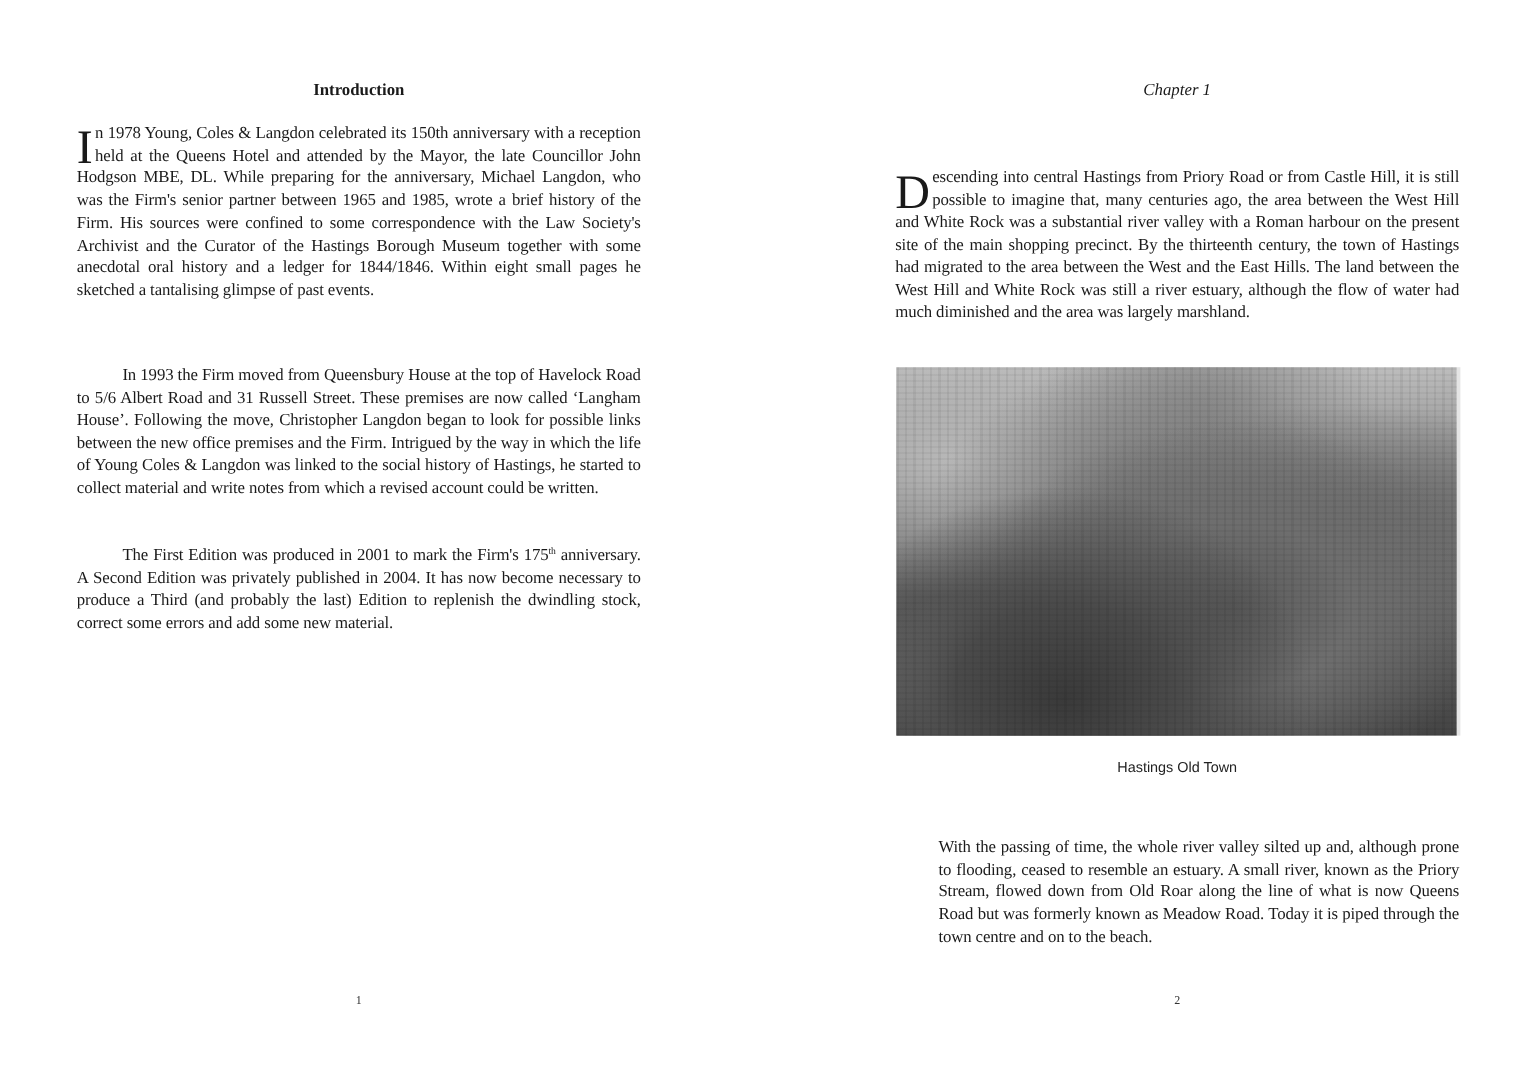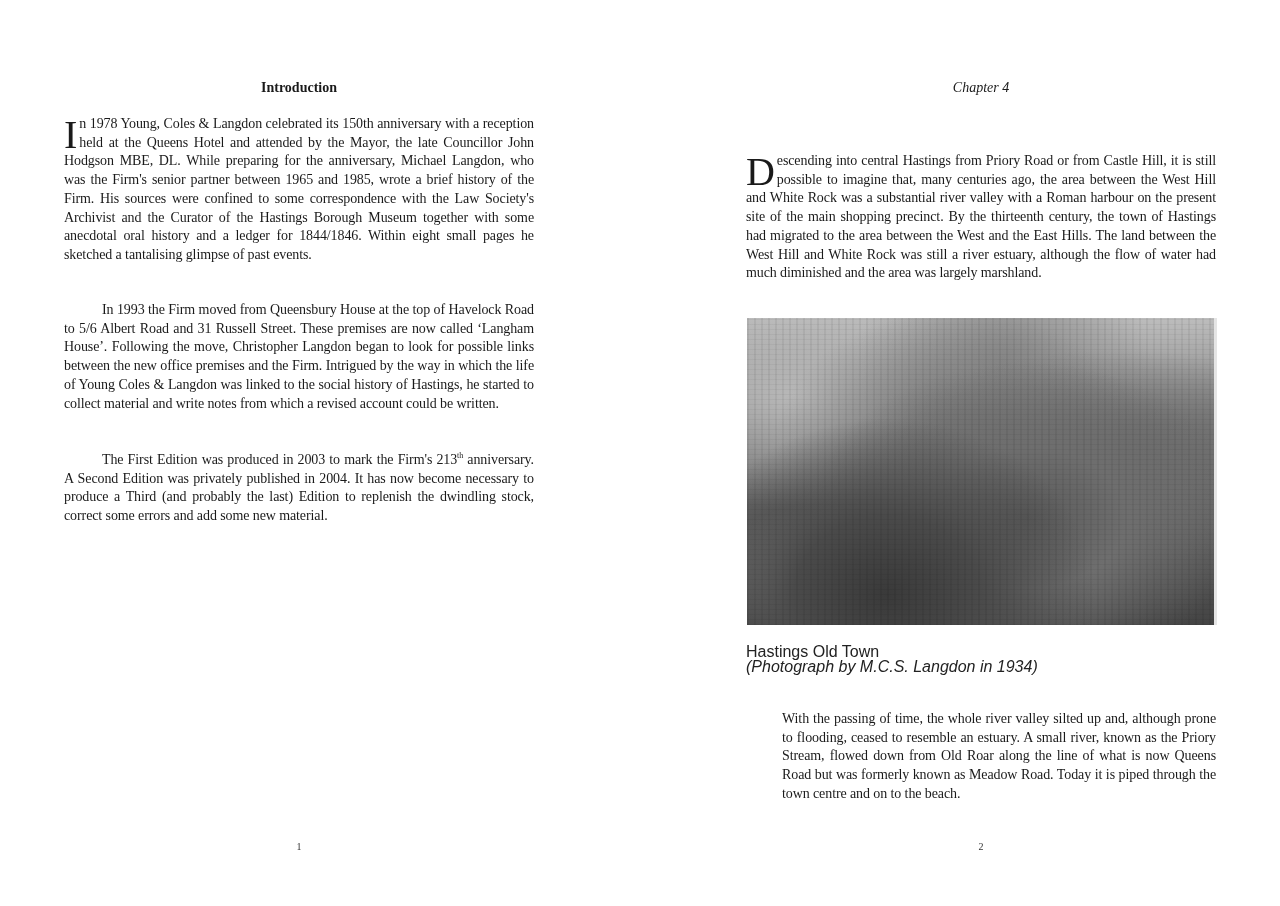--- a/index.html
+++ b/index.html
@@ -1,73 +1,72 @@
 <!DOCTYPE html>
 <html><head>
 <meta charset="utf-8">
 <style>
   html, body { margin: 0; padding: 0; background: #ffffff; }
   body { width: 1280px; height: 906px; position: relative; overflow: hidden;
          font-family: "Liberation Serif", "DejaVu Serif", serif; color: #1a1a1a; }
-  .page { position: absolute; top: 12px; height: 794px; }
+  .page { position: absolute; top: 0; height: 794px; }
   .page.left { left: 64px; width: 470px; }
   .page.right { left: 746px; width: 470px; }
   .heading { text-align: center; font-weight: bold; font-size: 14px; line-height: 18px; position: absolute; left: 0; right: 0; }
   .chapter { text-align: center; font-style: italic; font-size: 14px; line-height: 18px; position: absolute; left: 0; right: 0; }
   p.body { margin: 0; position: absolute; left: 0; right: 0; font-size: 14px; line-height: 18.7px;
            text-align: justify; text-align-last: left; letter-spacing: -0.1px; }
-  p.indent { text-indent: 38px; }
+  p.indent { text-indent: 38px; margin-top: 16px; }
   .dropcap { float: left; font-size: 40px; line-height: 32px; margin: 4px 2px 0 0; padding: 0; }
   sup { font-size: 8px; line-height: 0; vertical-align: super; }
   .photo { position: absolute; left: 1px; top: 306px; width: 467px; height: 307px;
            background:
              radial-gradient(ellipse at 30% 90%, #3a3a3a 0%, #4a4a4a 20%, transparent 45%),
              radial-gradient(ellipse at 15% 85%, #9a9a9a 0%, transparent 20%),
              radial-gradient(ellipse at 60% 65%, #5a5a5a 0%, #6e6e6e 25%, transparent 55%),
              radial-gradient(ellipse at 80% 45%, #6a6a6a 0%, transparent 45%),
              radial-gradient(ellipse at 45% 40%, #7a7a7a 0%, transparent 50%),
              radial-gradient(ellipse at 55% 15%, #8a8a8a 0%, transparent 40%),
              radial-gradient(ellipse at 10% 25%, #b8b8b8 0%, transparent 35%),
              linear-gradient(180deg, #bdbdbd 0%, #a8a8a8 12%, #7e7e7e 35%, #666 60%, #555 80%, #444 100%);
            border-right: 3px solid #e5e5e5; }
   .photo .grain { position: absolute; inset: 0;
            background-image:
              repeating-linear-gradient(90deg, rgba(0,0,0,0.08) 0 2px, transparent 2px 7px),
              repeating-linear-gradient(0deg, rgba(0,0,0,0.06) 0 1px, transparent 1px 5px);
            opacity: 0.7; }
-  .caption { position: absolute; left: 0; right: 0; 
-             font-family: "Liberation Sans", "DejaVu Sans", sans-serif; font-size: 16px; line-height: 15px; color: #222; }
+  .caption { position: absolute; left: 0; right: 0; text-align: center;
+             font-family: "Liberation Sans", "DejaVu Sans", sans-serif; font-size: 12px; line-height: 15px; color: #222; }
   .caption .italic { font-style: italic; }
   .pagenum { position: absolute; left: 0; right: 0; text-align: center; font-size: 10px; color: #333; top: 829px; }
 </style>
 </head>
 <body>
 
 <div class="page left">
   <div class="heading" style="top:67px;">Introduction</div>
 
   <p class="body" style="top:103px;"><span class="dropcap">I</span><span>n 1978 Young, Coles &amp; Langdon celebrated its 150th anniversary with a reception held at the Queens Hotel and attended by the Mayor, the late Councillor John Hodgson MBE, DL. While preparing for the anniversary, Michael Langdon, who was the Firm's senior partner between 1965 and 1985, wrote a brief history of the Firm. His sources were confined to some correspondence with the Law Society's Archivist and the Curator of the Hastings Borough Museum together with some anecdotal oral history and a ledger for 1844/1846. Within eight small pages he sketched a tantalising glimpse of past events.</span></p>
 
   <p class="body indent" style="top:289px;">In 1993 the Firm moved from Queensbury House at the top of Havelock Road to 5/6 Albert Road and 31 Russell Street. These premises are now called ‘Langham House’. Following the move, Christopher Langdon began to look for possible links between the new office premises and the Firm. Intrigued by the way in which the life of Young Coles &amp; Langdon was linked to the social history of Hastings, he started to collect material and write notes from which a revised account could be written.</p>
 
-  <p class="body indent" style="top:439px;"><span>The First Edition was produced in 2003 to mark the Firm's  213</span><sup>th</sup><span> anniversary. A Second Edition was privately published in 2004. It has now become necessary to produce a Third (and probably the last) Edition to replenish the dwindling stock, correct some errors and add some new material.</span></p>
+  <p class="body indent" style="top:439px;"><span>The First Edition was produced in 2001 to mark the Firm's  175</span><sup>th</sup><span> anniversary. A Second Edition was privately published in 2004. It has now become necessary to produce a Third (and probably the last) Edition to replenish the dwindling stock, correct some errors and add some new material.</span></p>
 
   <div class="pagenum">1</div>
 </div>
 
 <div class="page right">
-  <div class="chapter" style="top:67px;">Chapter 4</div>
+  <div class="chapter" style="top:67px;">Chapter 1</div>
 
   <p class="body" style="top:140px;"><span class="dropcap">D</span><span>escending into central Hastings from Priory Road or from Castle Hill, it is still possible to imagine that, many centuries ago, the area between the West Hill and White Rock was a substantial river valley with a Roman harbour on the present site of the main shopping precinct. By the thirteenth century, the town of Hastings had migrated  to the area between the West and the East Hills. The land between the West Hill and White Rock was still a river estuary, although the flow of water had much diminished and the area was largely marshland.</span></p>
 
   <div class="photo" title="black-and-white aerial photograph of Hastings Old Town rooftops with hills and sea">
     <div class="grain"></div>
   </div>
 
   <div class="caption" style="top:632px;">
     <div>Hastings Old Town</div>
-    <div class="italic">(Photograph by M.C.S. Langdon in 1934)</div>
   </div>
 
   <p class="body" style="top:698px;margin-left:36px;">With the passing of time, the whole river valley silted up and, although prone to flooding, ceased to resemble an estuary. A small river, known as the Priory Stream, flowed down from Old Roar along the line of what is now Queens Road but was  formerly known as Meadow Road. Today it is piped through the town centre and on to the beach.</p>
 
   <div class="pagenum">2</div>
 </div>
 
 </body></html>

